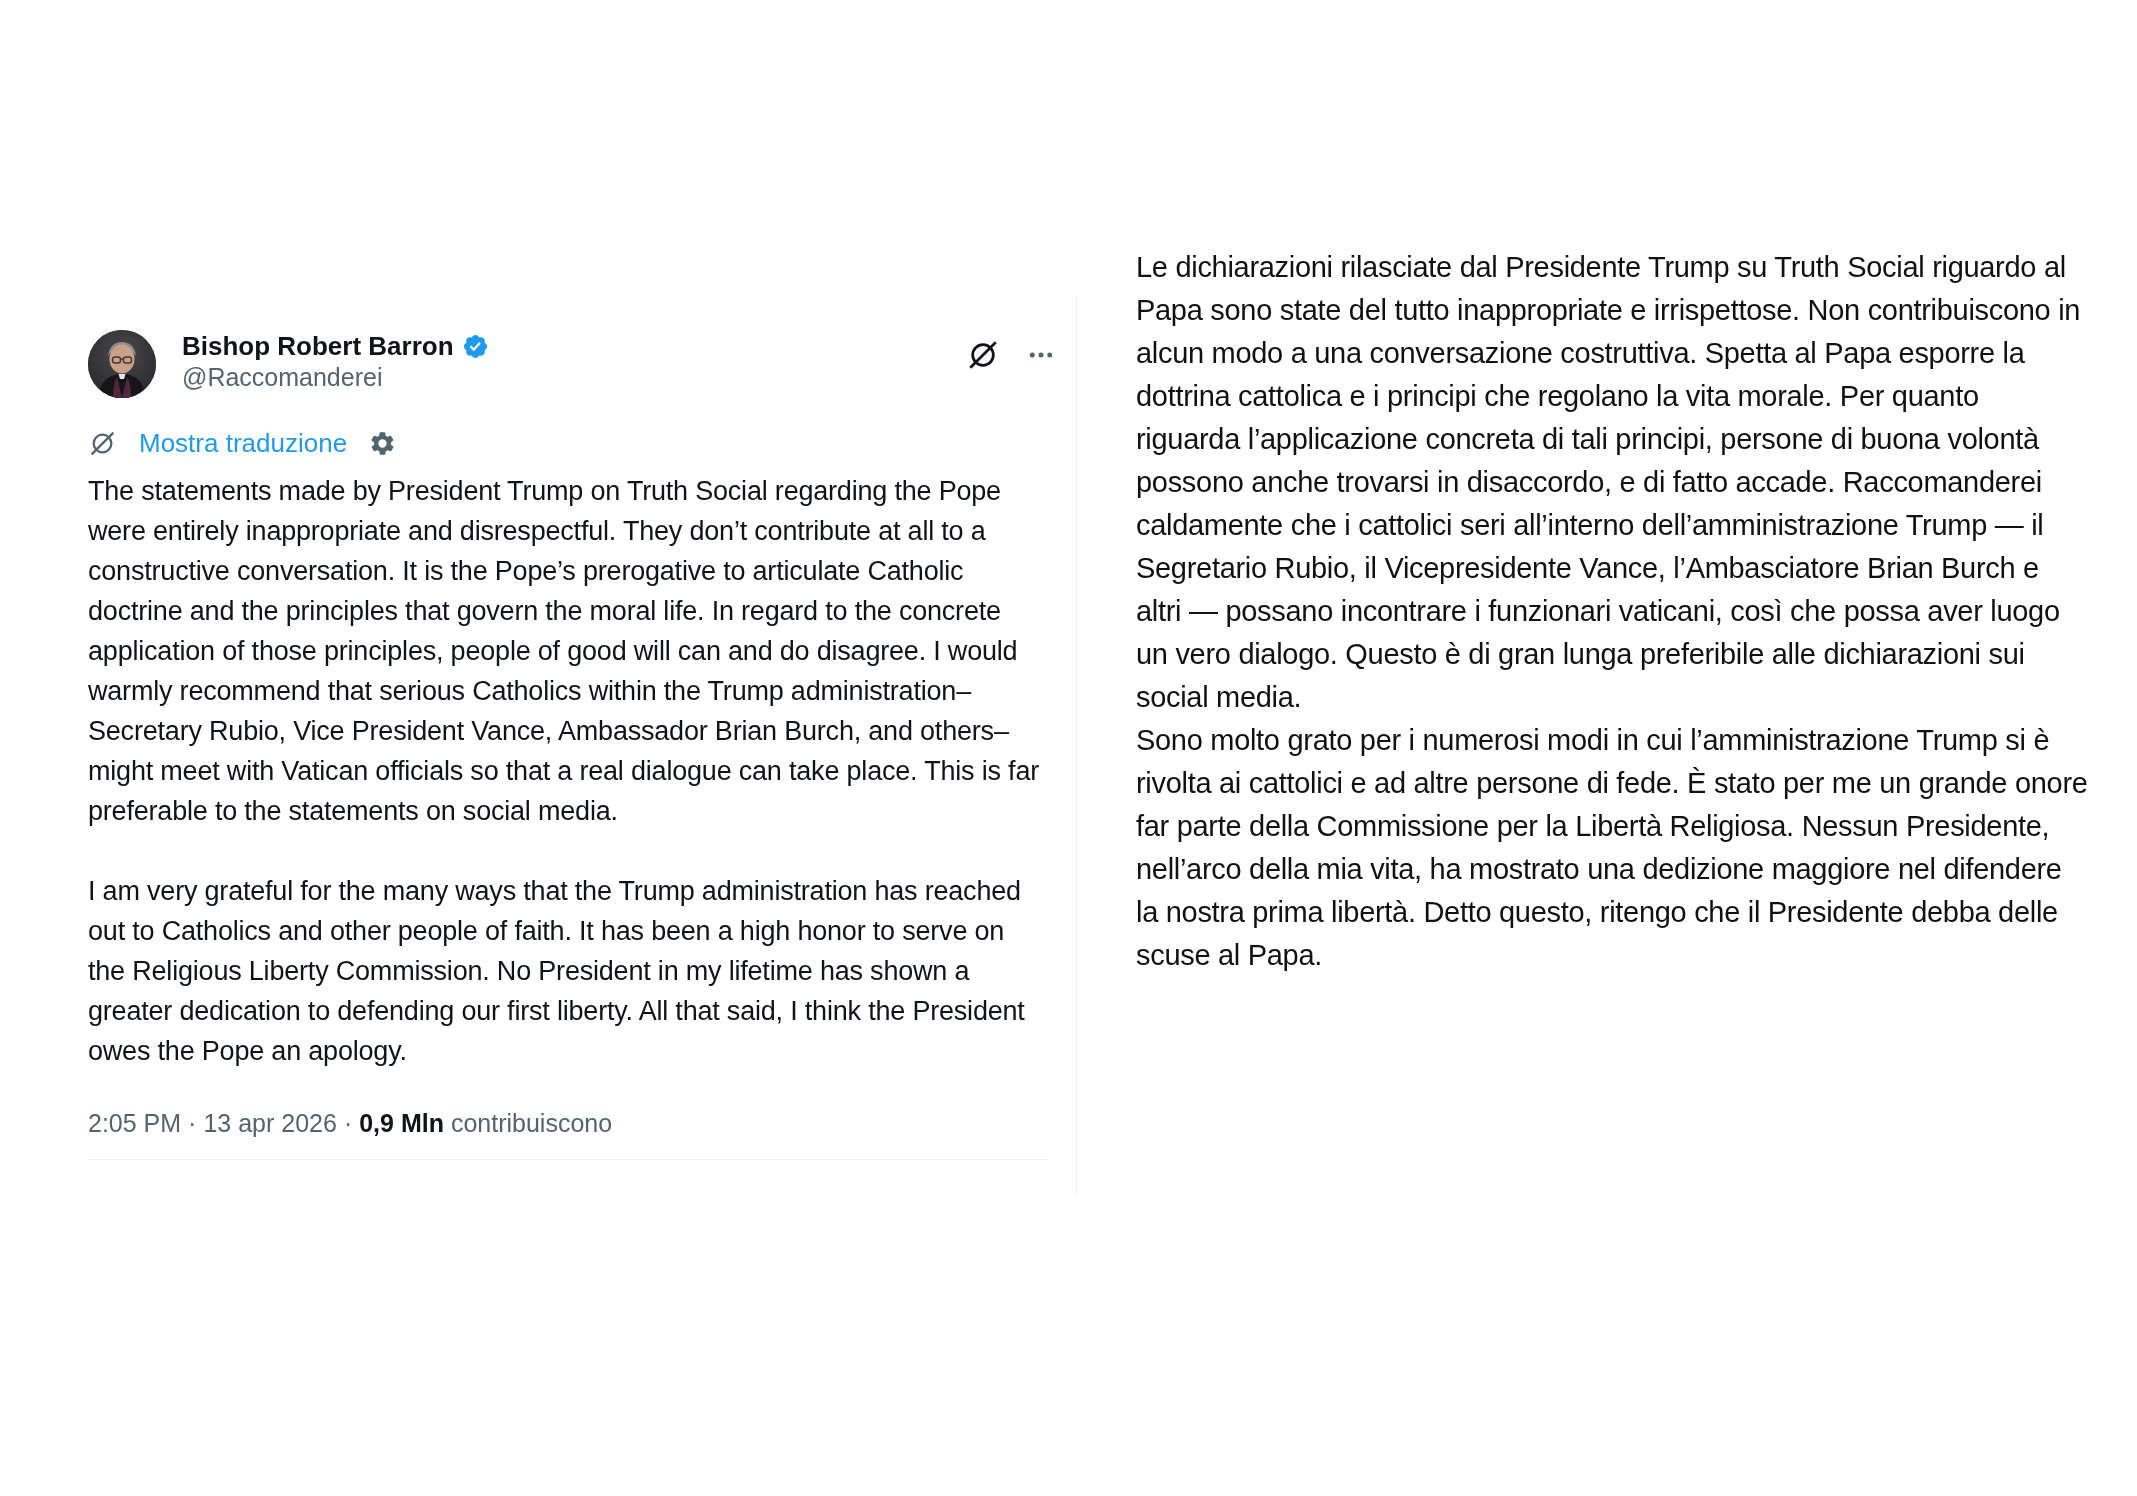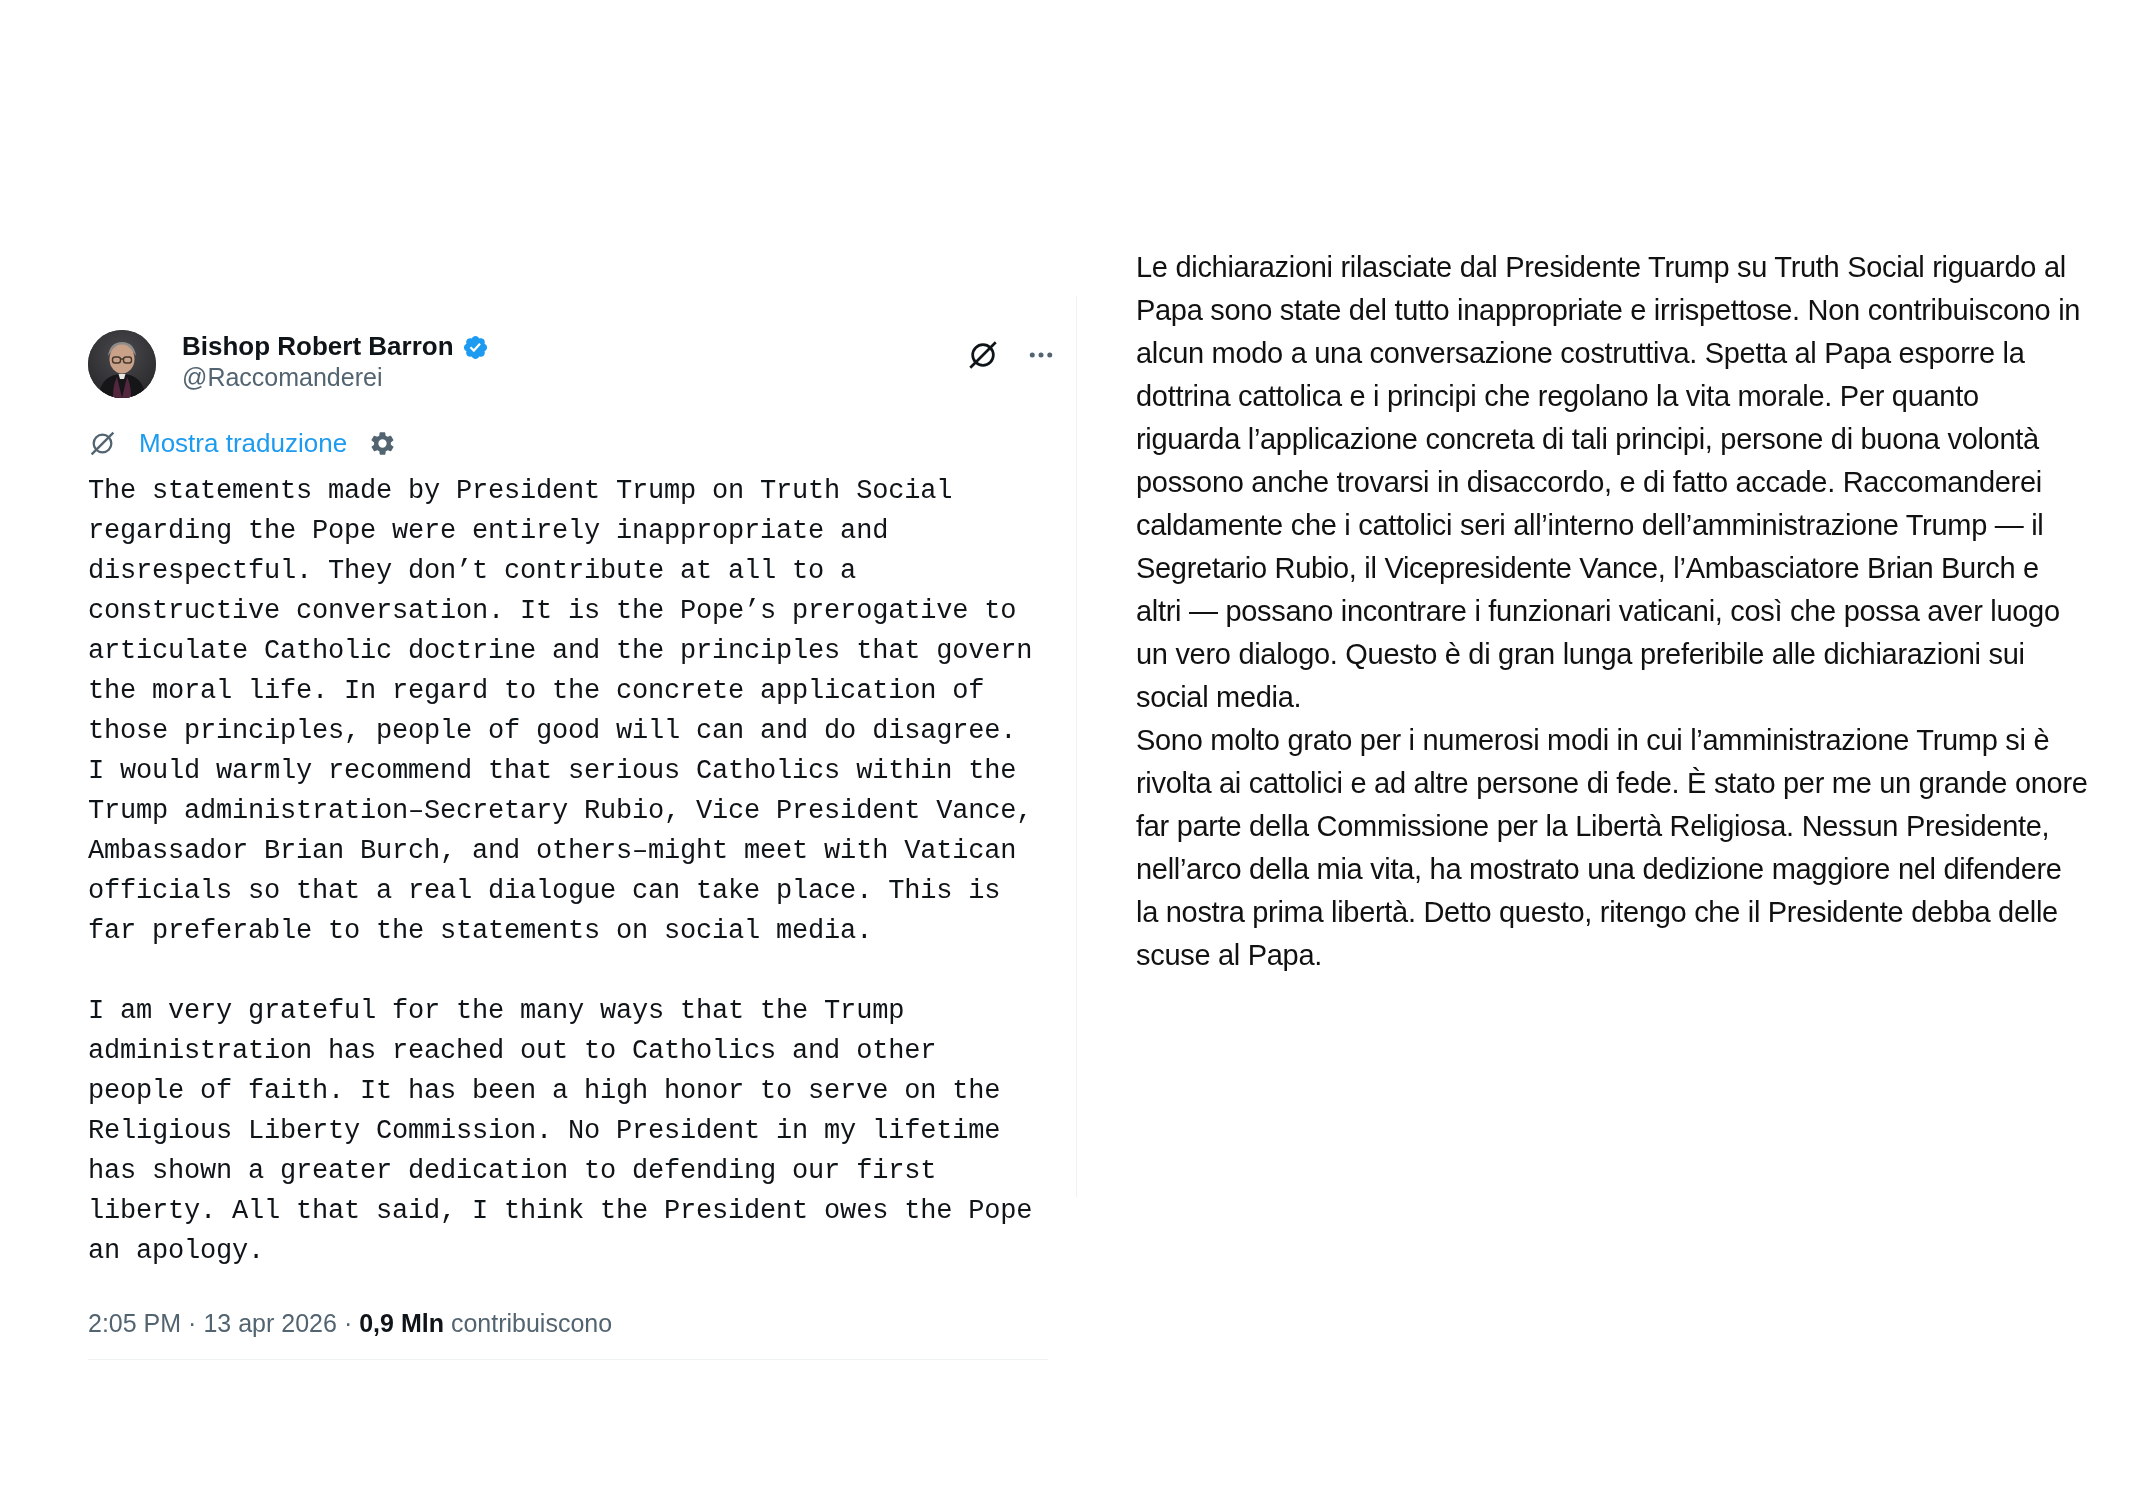--- a/index.html
+++ b/index.html
@@ -5,35 +5,35 @@
   html,body{margin:0;padding:0;background:#ffffff;}
   body{width:2137px;height:1496px;position:relative;overflow:hidden;
        font-family:"Liberation Sans",sans-serif;color:#0f1419;}
 
   
   .tweet-card{position:absolute;left:88px;top:330px;width:960px;}
   .tweet-header{display:flex;align-items:flex-start;position:relative;height:70px;}
   .avatar{width:68px;height:68px;border-radius:50%;overflow:hidden;flex:0 0 68px;cursor:pointer;}
   .avatar svg{display:block;}
   .id-block{margin-left:26px;padding-top:1px;}
-  .name-row{display:flex;align-items:flex-end;gap:8px;}
+  .name-row{display:flex;align-items:center;gap:8px;}
   .name{font-size:26px;font-weight:700;line-height:30px;color:#0f1419;cursor:pointer;}
   .badge{width:27px;height:27px;display:inline-block;}
   .handle{font-size:25px;line-height:32px;color:#536471;cursor:pointer;}
   .header-actions{position:absolute;right:-8px;top:8px;display:flex;align-items:center;gap:26px;}
   .grok-top{width:34px;height:34px;color:#0f1419;cursor:pointer;}
   .more-dots{width:30px;height:30px;color:#536471;cursor:pointer;}
 
   .translate-row{margin-top:26px;display:flex;align-items:center;gap:22px;height:34px;}
   .translate-icon{width:29px;height:29px;color:#536471;}
   .translate-link{font-size:26px;color:#1d9bf0;text-decoration:none;cursor:pointer;}
   .gear{width:27px;height:27px;color:#536471;cursor:pointer;}
 
   .tweet-body{margin-top:11px;font-size:27px;line-height:40px;color:#0f1419;
-              letter-spacing:-0.2px;font-family:Liberation Mono, monospace;}
+              letter-spacing:-0.2px;}
   .tweet-body p{margin:0 0 40px 0;}
   .tweet-body p:last-child{margin-bottom:0;}
 
   .meta{margin-top:37px;font-size:25px;line-height:30px;color:#536471;}
   .meta .sep{margin:0 7px;}
   .meta b{color:#0f1419;font-weight:700;}
 
   .h-divider{margin-top:21px;height:0;border-top:1px solid #eff3f4;}
 
   

